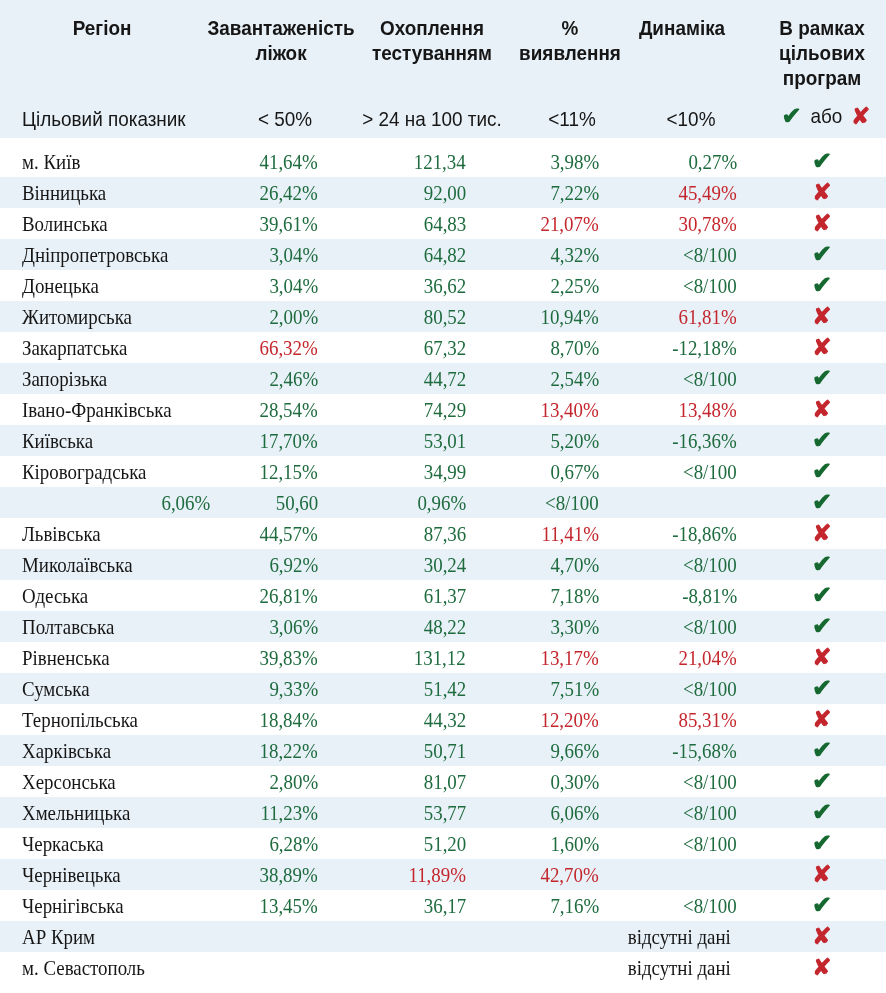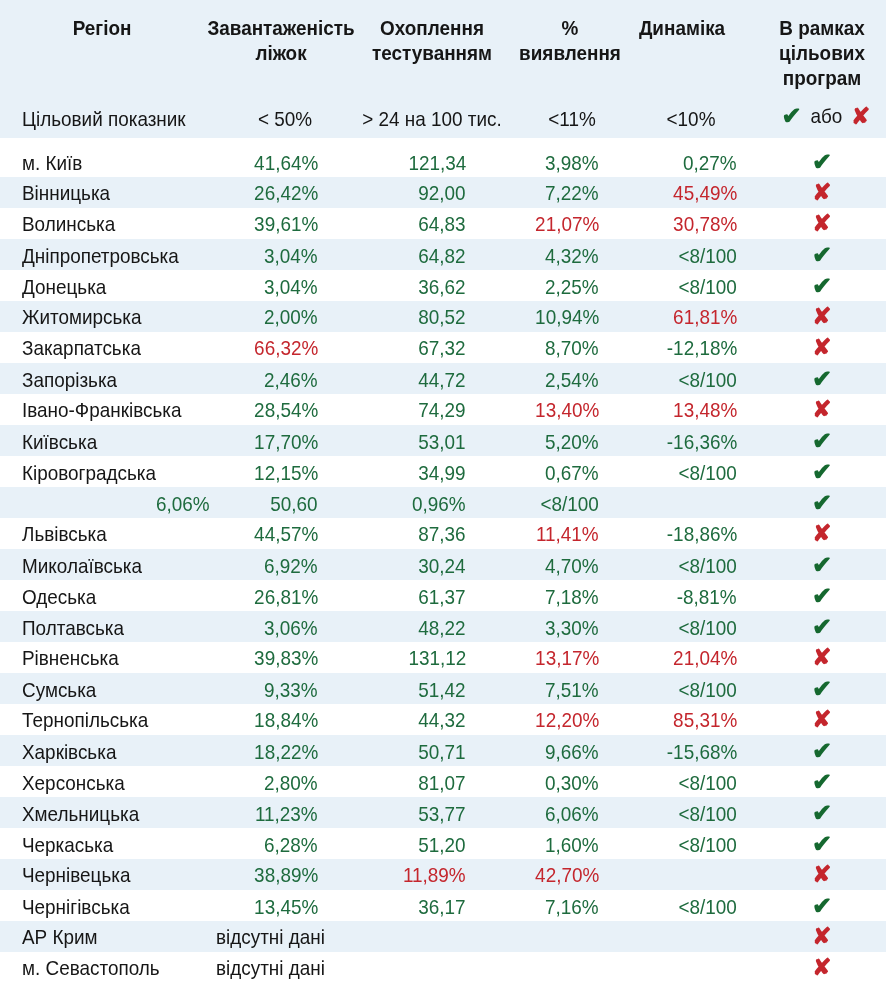--- a/index.html
+++ b/index.html
@@ -23,27 +23,27 @@
   .tcell{position:absolute;top:106px;transform:translateX(-50%);}
   .tcell .tv{display:inline-block;font-size:21px;line-height:25px;transform:scaleX(0.9);transform-origin:center center;white-space:nowrap;}
   .tlegend{position:absolute;top:102px;transform:translateX(-50%);display:flex;align-items:center;gap:7px;}
   .tlegend .or{display:inline-block;font-size:21px;transform:scaleX(0.9);}
 
   
   .rows{margin-top:8px;}
   .row{
     display:grid;
     grid-template-columns:210px 108px 148px 133px 138px 149px;
-    height:31px;align-items:center;
+    height:31px;align-items:center;font-family:Liberation Serif, serif;
   }
   .row:nth-child(even){background:#e8f1f8;}
   .cell{font-size:21px;line-height:31px;white-space:nowrap;}
   .c-region{padding-left:22px;}
   .num{text-align:right;}
-  .c-nodata{grid-column:2/6;text-align:left;color:#161616;}
+  .c-nodata{grid-column:2/6;text-align:right;color:#161616;}
   .c-status{grid-column:6;text-align:center;padding-left:21px;line-height:31px;}
 
   .t{display:inline-block;}
   .t-l{transform:scaleX(0.9);transform-origin:left center;}
   .t-r{transform:scaleX(0.9);transform-origin:right center;}
   .t-c{transform:scaleX(0.9);transform-origin:center center;}
 
   .g{color:#1e6b3e;}
   .r{color:#c4262d;}
   .k{color:#161616;}

